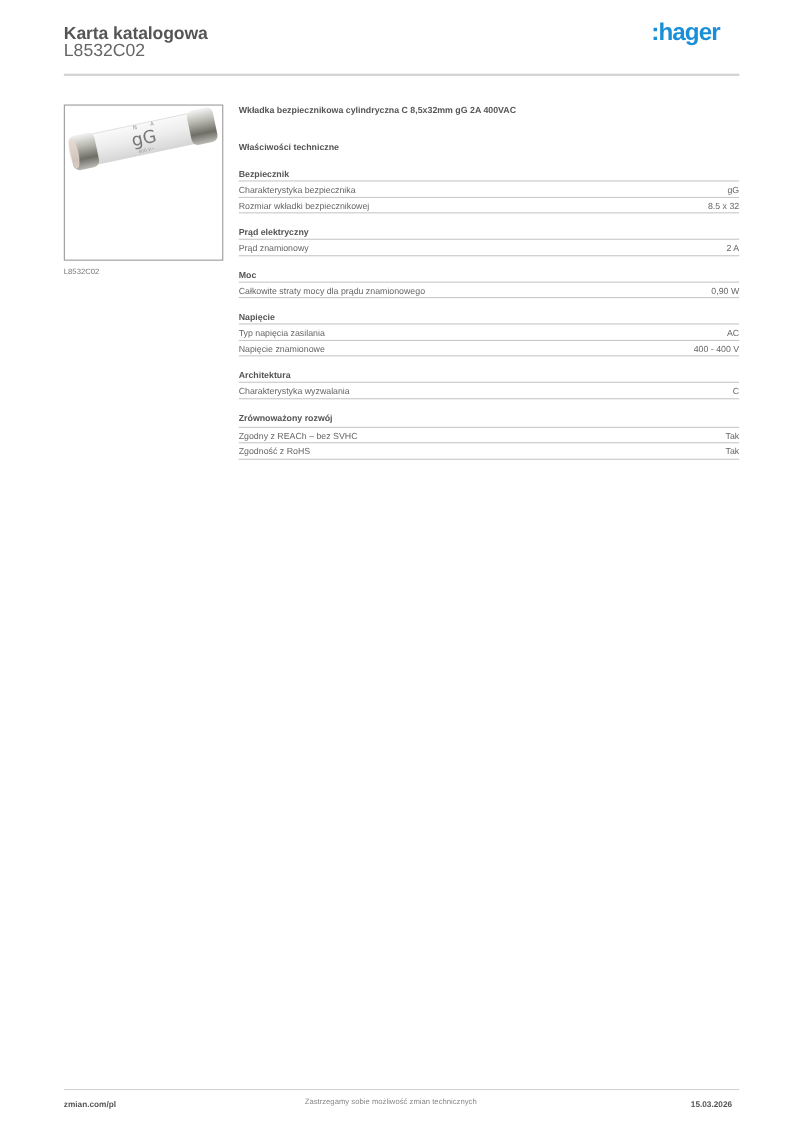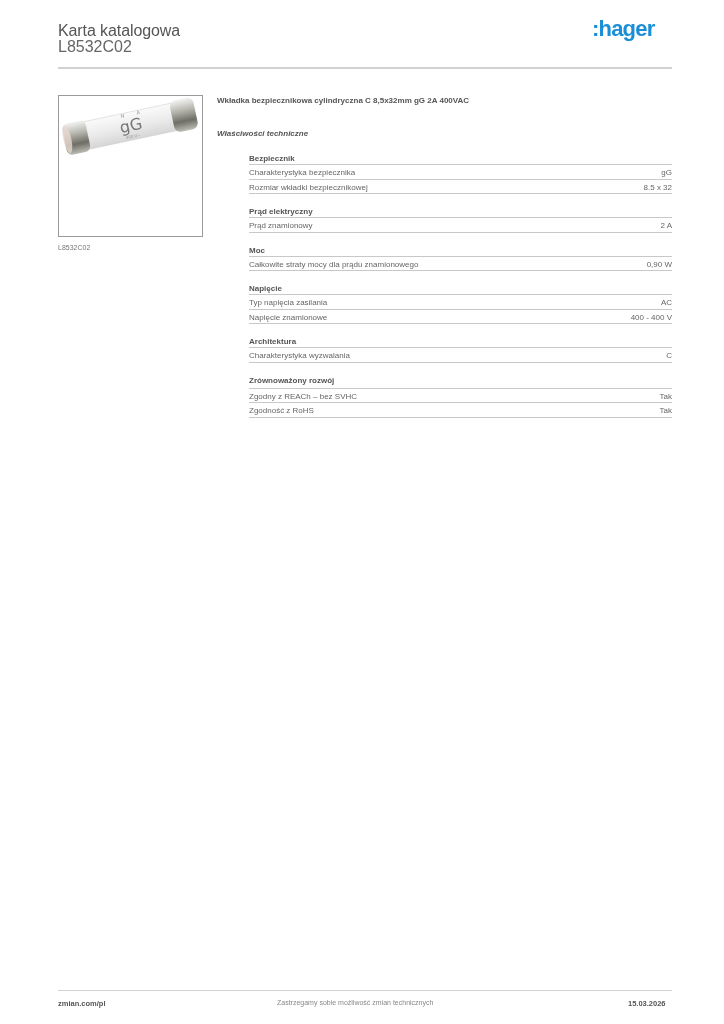--- a/index.html
+++ b/index.html
@@ -1,30 +1,30 @@
 <!DOCTYPE html>
 <html><head>
   <meta charset="utf-8">
   <style>
     * { margin: 0; padding: 0; box-sizing: border-box; }
     html, body { width: 724px; height: 1024px; background: #ffffff; }
     body { position: relative; font-family: "Liberation Sans", sans-serif; color: #555; overflow: hidden; }
 
-    .header-title { position: absolute; left: 58px; top: 22px; font-size: 16px; font-weight: normal; color: #555; letter-spacing: -0.1px; }
+    .header-title { position: absolute; left: 58px; top: 22px; font-size: 16px; font-weight: bold; color: #555; letter-spacing: -0.1px; }
     .header-code { position: absolute; left: 58px; top: 38px; font-size: 16px; color: #666; }
     .logo { position: absolute; left: 592px; top: 16px; font-size: 22px; font-weight: bold; color: #1a8fd8; letter-spacing: -0.8px; }
     .header-rule { position: absolute; left: 58px; top: 67px; width: 614px; height: 2px; background: #d2d2d2; }
 
     .image-box { position: absolute; left: 58px; top: 95px; width: 145px; height: 142px; border: 1px solid #9a9a9a; background: #fff; overflow: hidden; }
     .image-caption { position: absolute; left: 58px; top: 244px; font-size: 7px; color: #777; }
 
     .content { position: absolute; left: 217px; top: 96px; width: 455px; }
     .product-title { font-size: 8px; font-weight: bold; color: #555; height: 12px; }
-    .props-title { font-size: 8px; font-weight: bold; color: #555; margin-top: 21px; height: 12px; font-style: italic; }
-    .section { margin-top: 13px; margin-left: 32px; }
+    .props-title { font-size: 8px; font-weight: bold; color: #555; margin-top: 21px; height: 12px; }
+    .section { margin-top: 13px; }
     .section:first-of-type { margin-top: 14px; }
     .section-head { font-size: 8px; font-weight: bold; color: #555; height: 11px; border-bottom: 1px solid #c8c8c8; padding-bottom: 1px; }
     .row { display: flex; justify-content: space-between; font-size: 8px; color: #666; height: 14.5px; line-height: 13px; border-bottom: 1px solid #c8c8c8; padding-top: 1px; gap: 48px; }
     .row .v { text-align: right; }
 
     .footer-rule { position: absolute; left: 58px; top: 990px; width: 614px; height: 1px; background: #d2d2d2; }
     .footer-left { position: absolute; left: 58px; top: 999px; font-size: 7.5px; font-weight: bold; color: #555; }
     .footer-center { position: absolute; left: 277px; top: 999px; font-size: 7px; color: #888; }
     .footer-right { position: absolute; left: 628px; top: 999px; font-size: 7.5px; font-weight: bold; color: #555; }
   </style>

